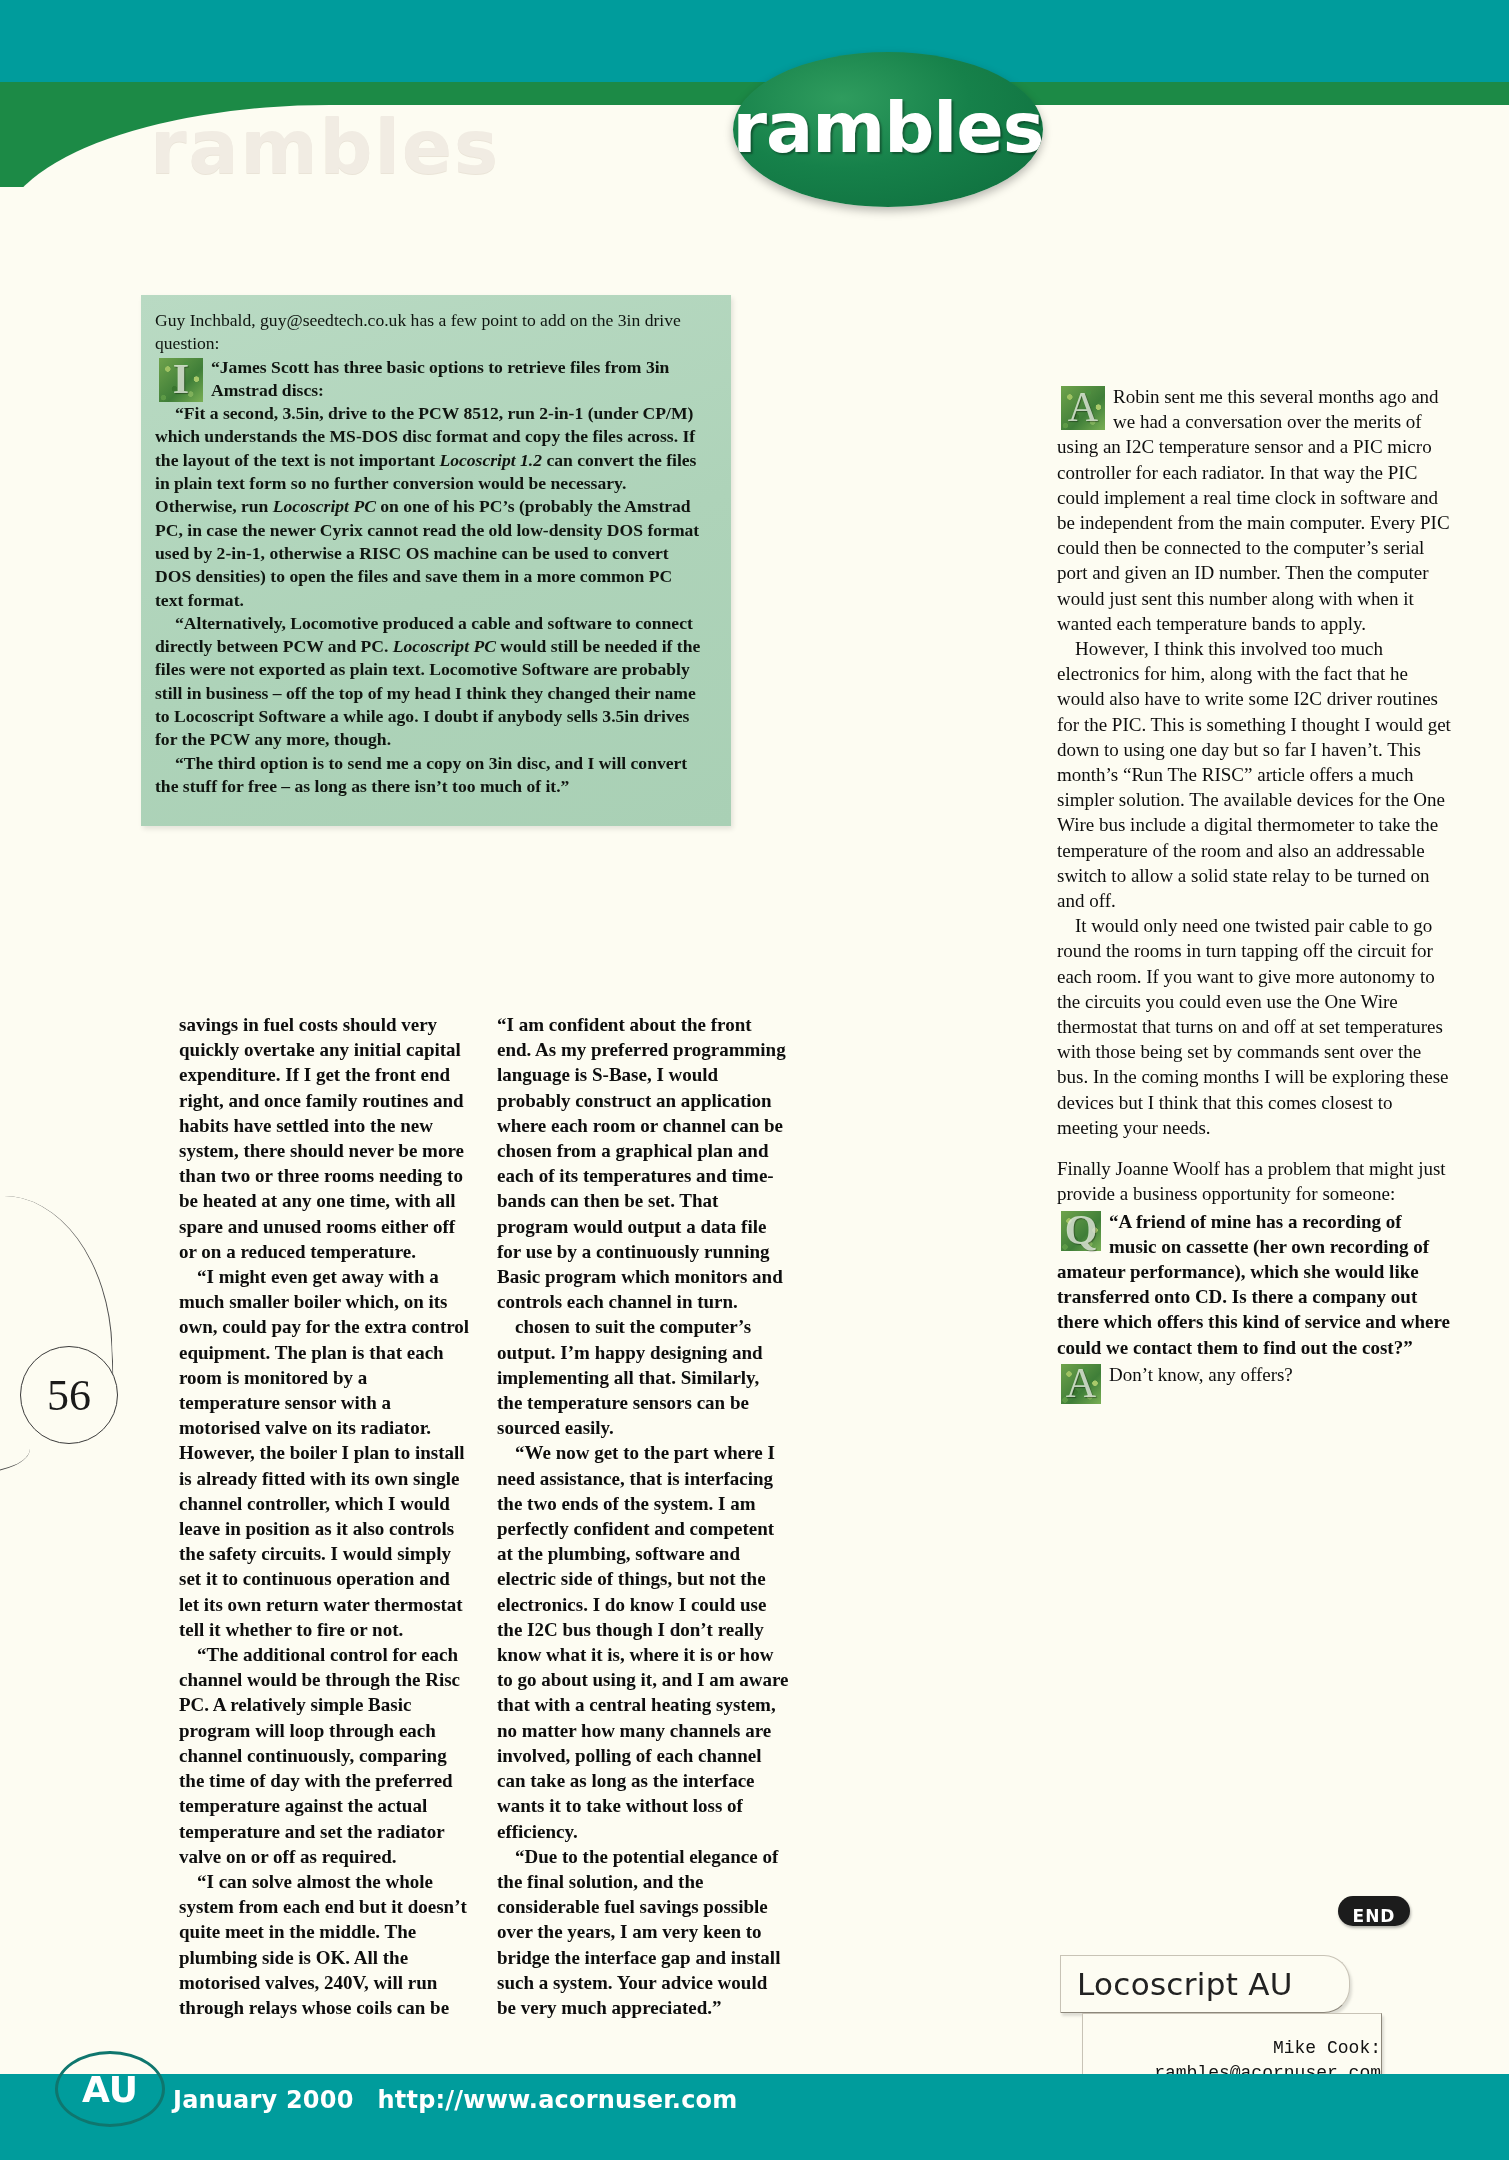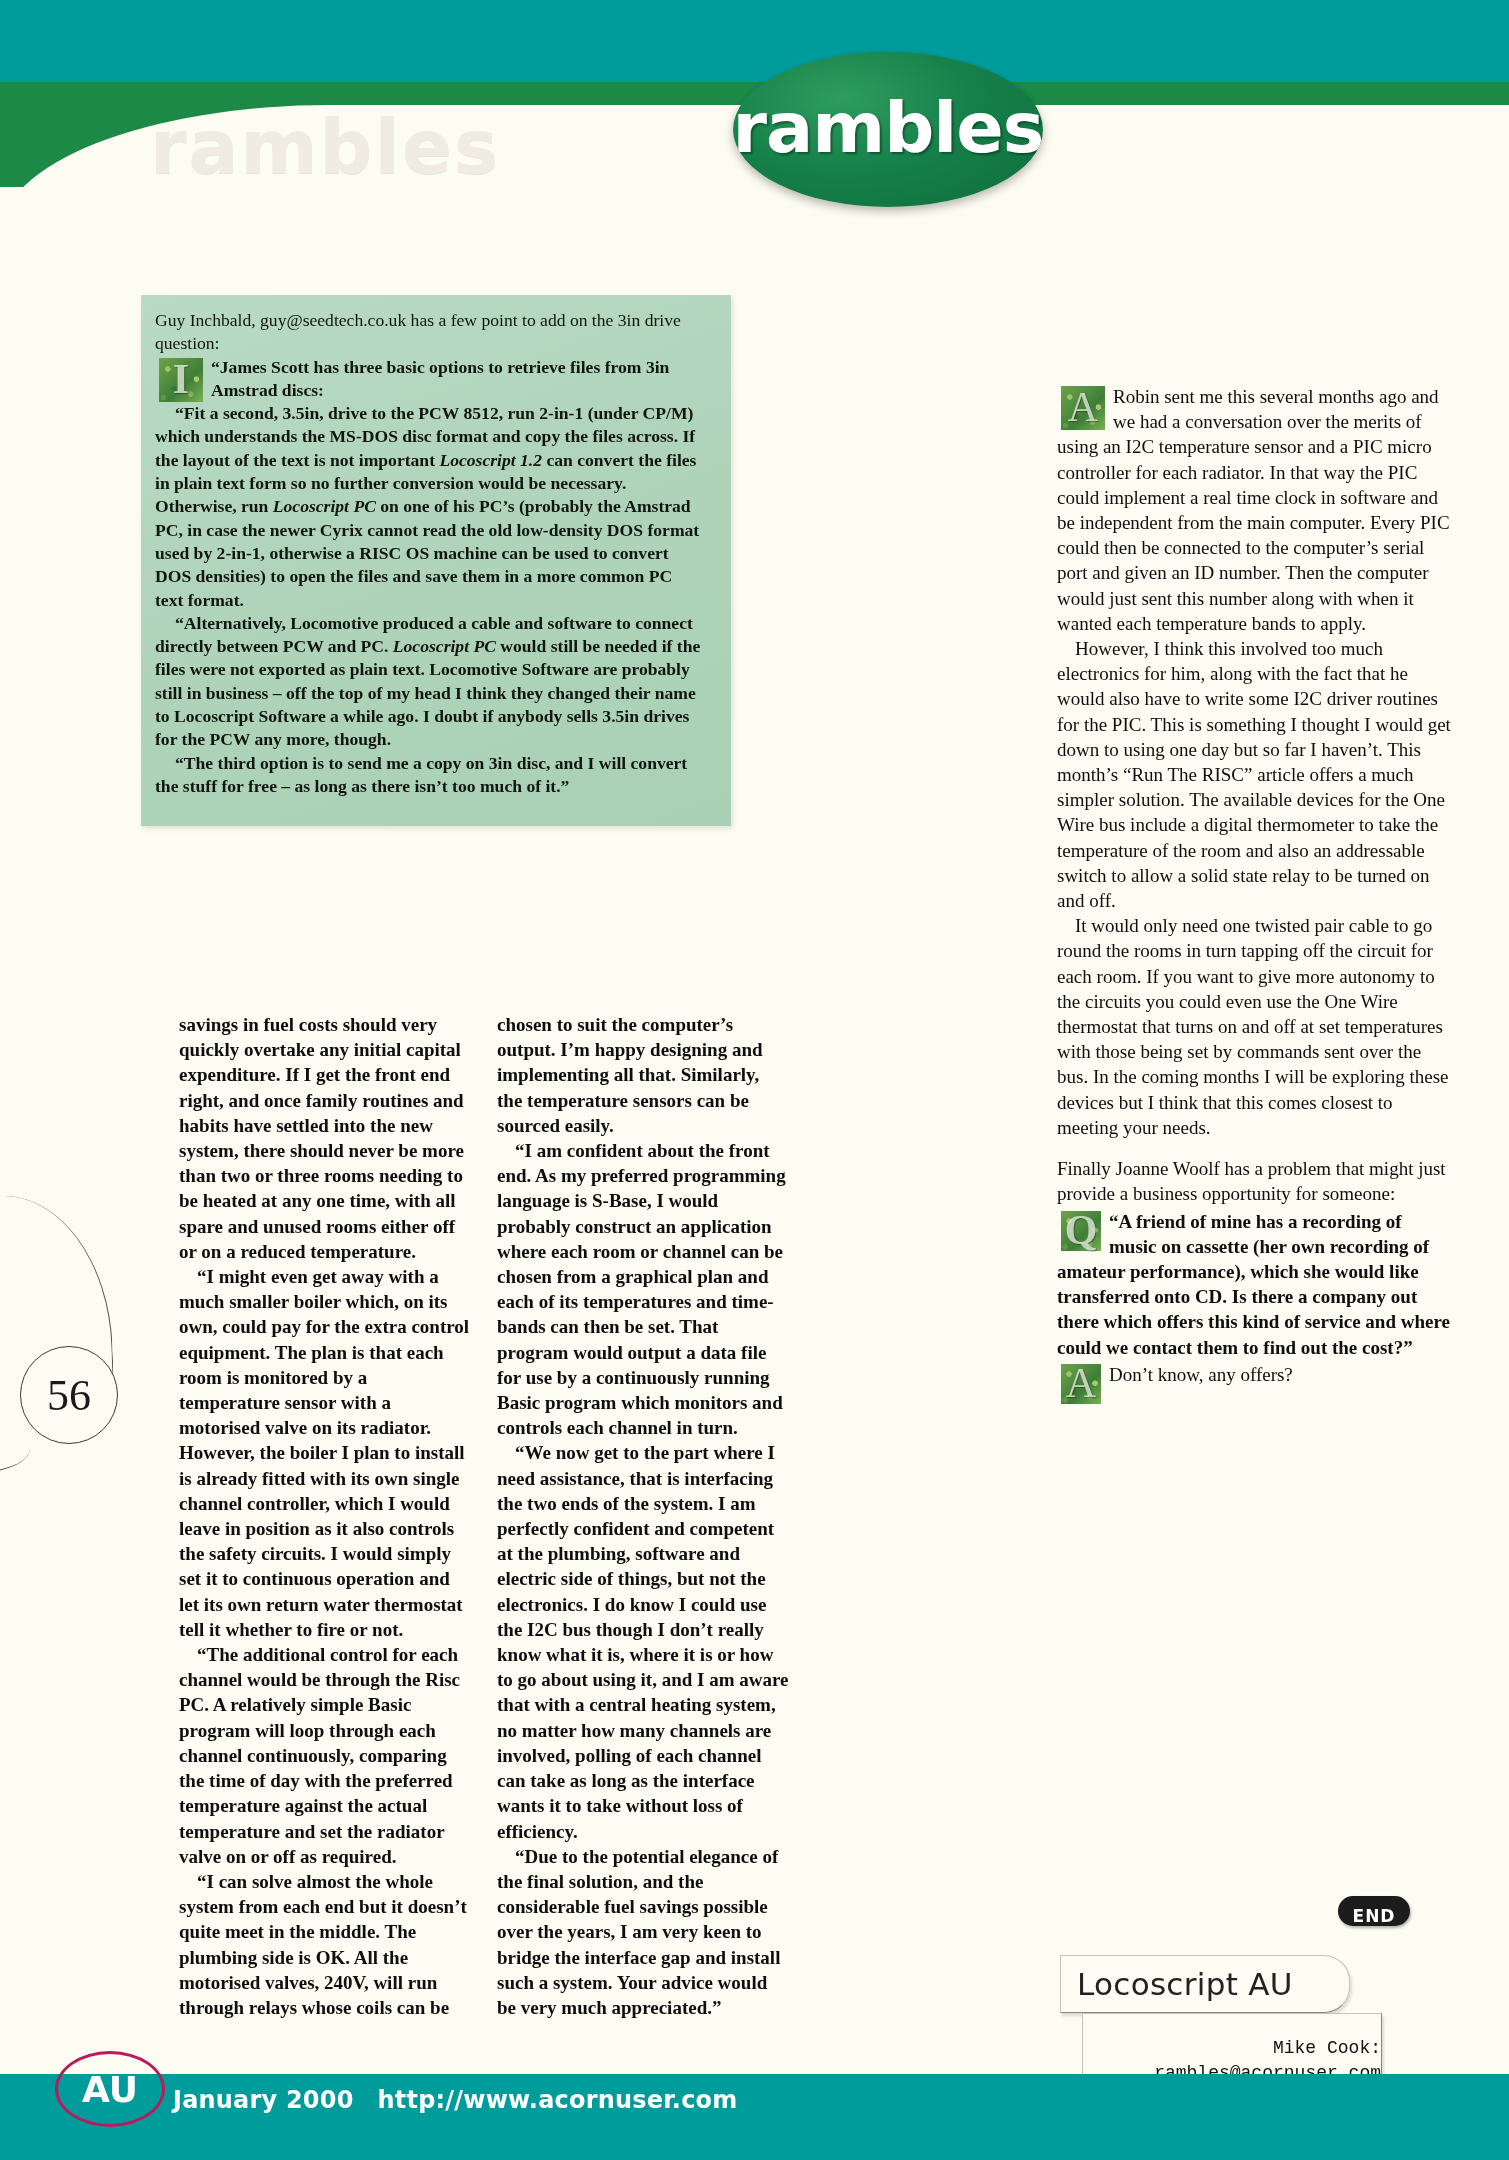--- a/index.html
+++ b/index.html
@@ -148,21 +148,21 @@
     box-sizing:border-box;
     display:flex;flex-direction:column;align-items:flex-end;justify-content:center;font-family:Liberation Mono, monospace;
   }
   .contact-body .line{font-size:18px;line-height:25px;color:#111;}
   
   .footer{
     position:absolute;left:0;top:2074px;width:1509px;height:86px;background:#009c9c;
   }
   .au-mark{
     position:absolute;left:55px;top:2051px;width:104px;height:70px;
-    border:3px solid #be185d;border-radius:50%;
+    border:3px solid #0f766e;border-radius:50%;
     display:flex;align-items:center;justify-content:center;
     background:transparent;
   }
   .au-mark span{
     font-family:"DejaVu Sans",sans-serif;font-weight:bold;font-size:36px;color:#fff;
     transform:skewX(-6px);
   }
   .footer-text{
     position:absolute;left:173px;top:2086px;
     font-family:"DejaVu Sans",sans-serif;font-weight:bold;font-size:24px;color:#ffffff;
@@ -205,22 +205,22 @@
 </div>
 
 <div class="col bold" id="col1">
   <p>savings in fuel costs should very quickly overtake any initial capital expenditure. If I get the front end right, and once family routines and habits have settled into the new system, there should never be more than two or three rooms needing to be heated at any one time, with all spare and unused rooms either off or on a reduced temperature.</p>
   <p>“I might even get away with a much smaller boiler which, on its own, could pay for the extra control equipment. The plan is that each room is monitored by a temperature sensor with a motorised valve on its radiator. However, the boiler I plan to install is already fitted with its own single channel controller, which I would leave in position as it also controls the safety circuits. I would simply set it to continuous operation and let its own return water thermostat tell it whether to fire or not.</p>
   <p>“The additional control for each channel would be through the Risc PC. A relatively simple Basic program will loop through each channel continuously, comparing the time of day with the preferred temperature against the actual temperature and set the radiator valve on or off as required.</p>
   <p>“I can solve almost the whole system from each end but it doesn’t quite meet in the middle. The plumbing side is OK. All the motorised valves, 240V, will run through relays whose coils can be</p>
 </div>
 
 <div class="col bold" id="col2">
+  <p>“I am confident about the front end. As my preferred programming language is S-Base, I would probably construct an application where each room or channel can be chosen from a graphical plan and each of its temperatures and time-bands can then be set. That program would output a data file for use by a continuously running Basic program which monitors and controls each channel in turn.</p>
   <p>chosen to suit the computer’s output. I’m happy designing and implementing all that. Similarly, the temperature sensors can be sourced easily.</p>
-  <p>“I am confident about the front end. As my preferred programming language is S-Base, I would probably construct an application where each room or channel can be chosen from a graphical plan and each of its temperatures and time-bands can then be set. That program would output a data file for use by a continuously running Basic program which monitors and controls each channel in turn.</p>
   <p>“We now get to the part where I need assistance, that is interfacing the two ends of the system. I am perfectly confident and competent at the plumbing, software and electric side of things, but not the electronics. I do know I could use the I2C bus though I don’t really know what it is, where it is or how to go about using it, and I am aware that with a central heating system, no matter how many channels are involved, polling of each channel can take as long as the interface wants it to take without loss of efficiency.</p>
   <p>“Due to the potential elegance of the final solution, and the considerable fuel savings possible over the years, I am very keen to bridge the interface gap and install such a system. Your advice would be very much appreciated.”</p>
 </div>
 
 <div class="col" id="col3">
   <div class="block">
     <p>
       <span class="dropcap">
         <span class="glyph">A</span>
       </span>

